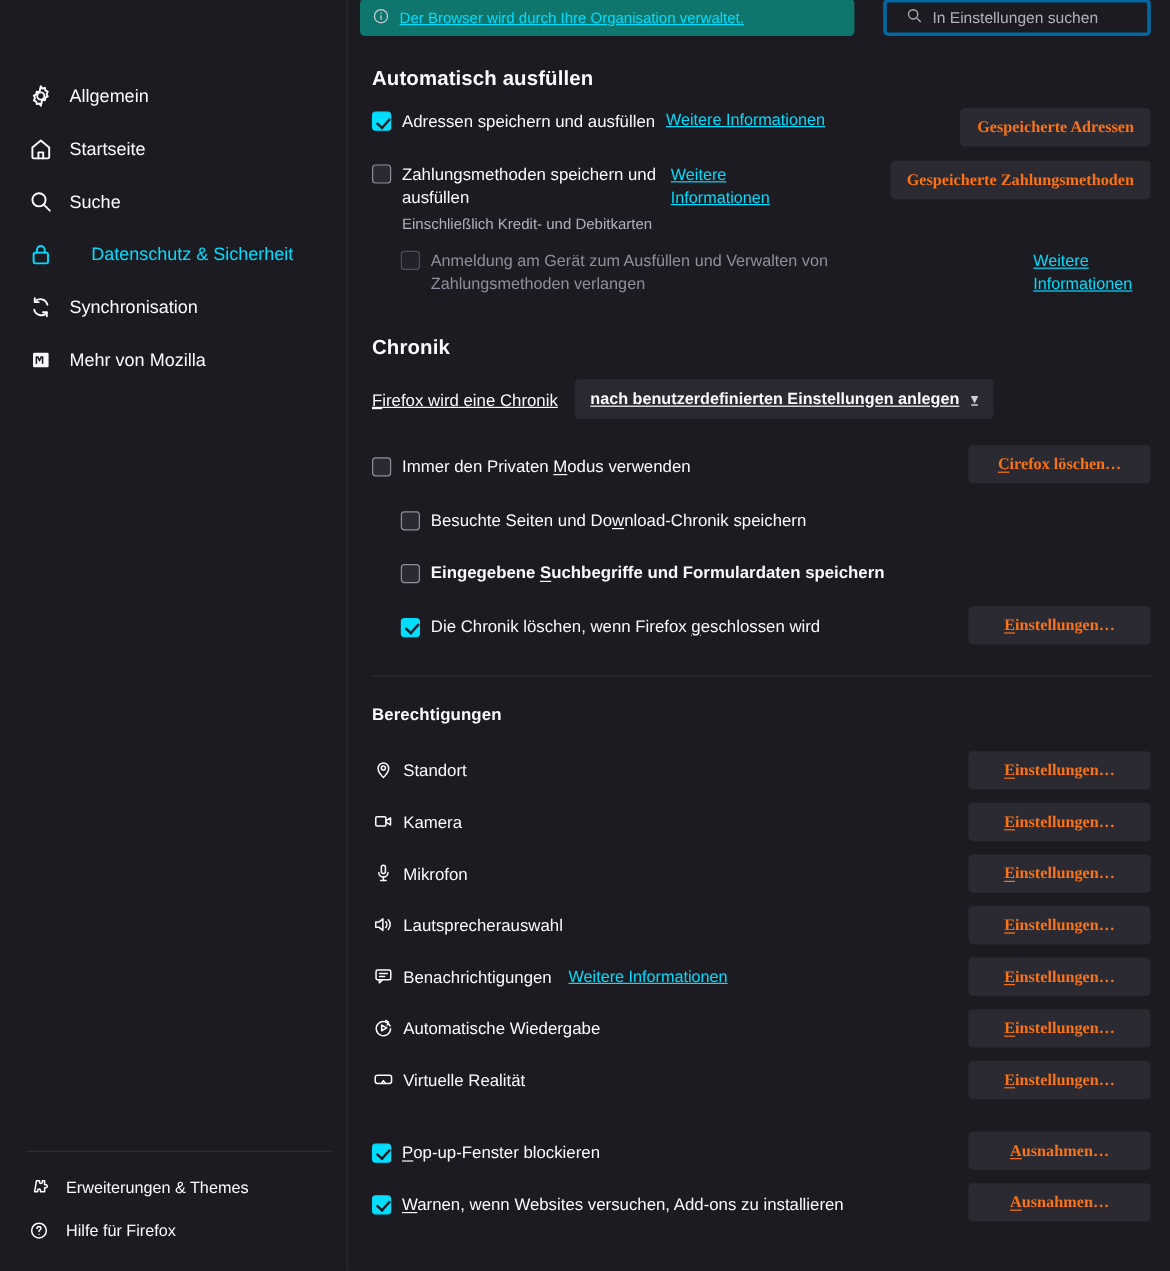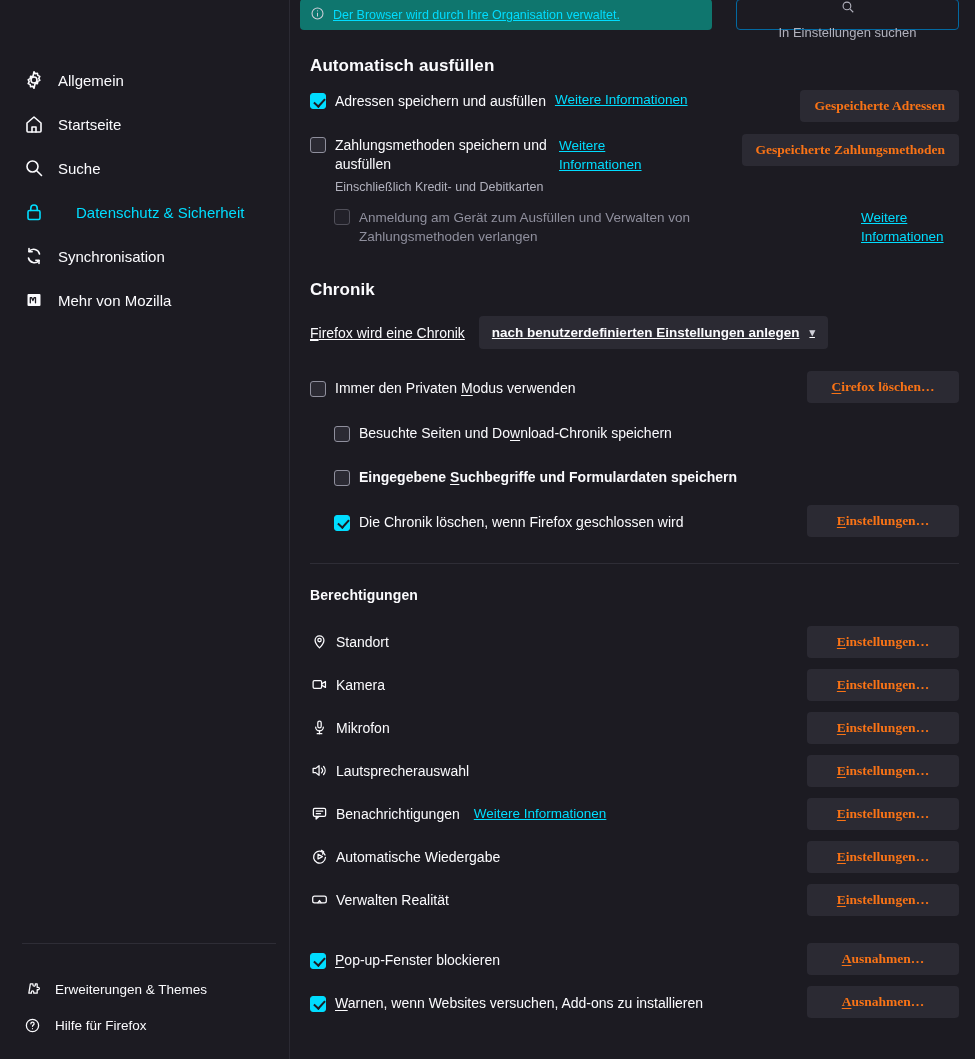--- a/index.html
+++ b/index.html
@@ -33,21 +33,21 @@
   }
   .nav-item.selected { color: #00ddff; background: transparent; gap: 32px; }
   .nav-item.selected .ico svg { stroke: #00ddff; }
   .nav-item .ico { width: 20px; height: 20px; display: inline-flex; align-items: center; justify-content: center; flex: 0 0 20px; }
   .nav-item .ico svg { width: 20px; height: 20px; fill: none; stroke: #fbfbfe; stroke-width: 1.6; stroke-linecap: round; stroke-linejoin: round; }
   .nav-label { white-space: nowrap; }
 
   .sidebar-bottom {
     position: absolute;
     left: 0; right: 0; bottom: 14px;
-    padding-top: 26px;
+    padding-top: 10px;
     text-align: right;
   }
   .sidebar-bottom::before {
     content: "";
     position: absolute; top: 0; left: 22px; right: 14px;
     height: 1px; background: #2e2d36;
   }
   .nav-small {
     display: flex; align-items: center; gap: 14px;
     height: 32px; margin: 4px 12px; padding: 0 12px;
@@ -83,28 +83,27 @@
     padding: 0 10px;
     font-size: 12.5px;
   }
   .notice .info-ico svg { width: 15px; height: 15px; fill: none; stroke: #cfcfd8; stroke-width: 1.4; }
   .notice a { color: #00ddff; text-decoration: underline; font-size: 12.5px; cursor: pointer; }
 
   .searchbox {
     margin-left: auto;
     width: 230px; height: 31px;
     margin-top: -1px;
-    border: 1px solid #0369a1;
+    border: 3px solid #0369a1;
     border-radius: 4px;
     background: #1c1b22;
     display: flex; align-items: center; gap: 8px;
     padding: 0 16px;
     color: #b1b1bd;
     font-size: 13px;
-    flex-direction: column;
   }
   .searchbox svg { width: 14px; height: 14px; fill: none; stroke: #b1b1bd; stroke-width: 1.6; }
   .searchbox .ph { color: #b1b1bd; white-space: nowrap; }
 
   .content { padding: 0 0 0 10px; }
 
   h2.section {
     font-size: 17px; font-weight: 700;
     margin: 24px 0 14px 0;
     letter-spacing: .1px;
@@ -502,21 +501,21 @@
       </div>
 
       <div class="perm-row">
         <div class="perm-left">
           <span class="perm-ico">
             <svg viewBox="0 0 20 20">
                 <rect x="2" y="6" width="16" height="8" rx="2.2"></rect>
                 <path d="M8.2 13.8L10 11.2l1.8 2.6"></path>
               </svg>
           </span>
-          <span class="perm-name">Verwalten Realität</span>
+          <span class="perm-name">Virtuelle Realität</span>
         </div>
         <div class="btn-col">
           <button class="btn"><span class="u">E</span><span>instellungen…</span></button>
         </div>
       </div>
 
       <div class="row" style="margin-top:22px; align-items:center;">
         <div class="left" style="align-items:center;">
           <div class="cb checked"></div>
           <span class="lbl"><span class="u">P</span><span>op-up-Fenster blockieren</span></span>

